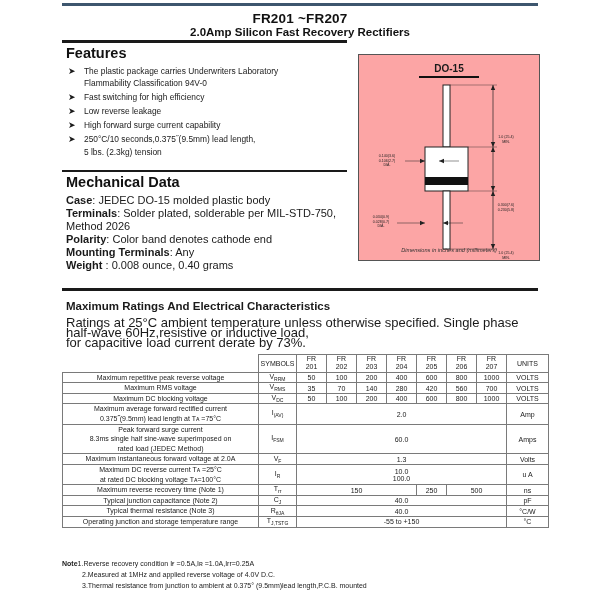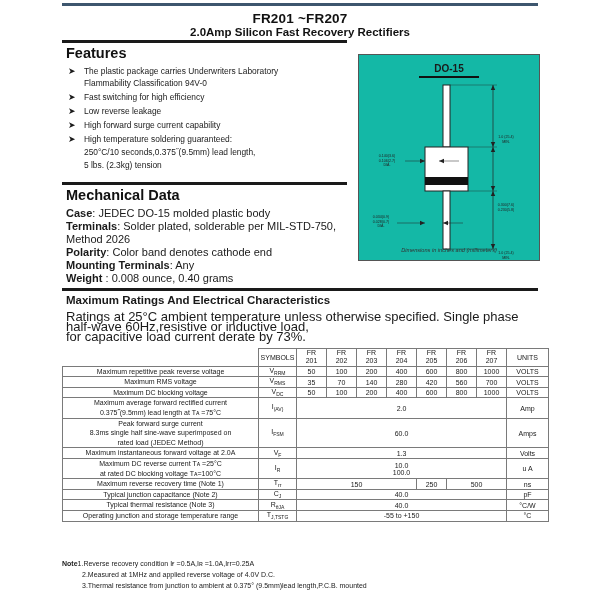--- a/index.html
+++ b/index.html
@@ -94,21 +94,21 @@
     margin-left: 4px;
   }
   .mech-row b { font-weight: bold; }
 
   
   .pkg-box {
     position: absolute;
     left: 358px; top: 54px;
     width: 180px; height: 205px;
     border: 1px solid #555;
-    background: #14b8a6;
+    background: #fca5a5;
   }
   .pkg-title {
     position: absolute;
     left: 0; top: 8px;
     width: 180px;
     text-align: center;
     font-size: 10px;
     font-weight: bold;
   }
   .pkg-title-underline {
@@ -137,21 +137,21 @@
 
   
   .rat-wrap {
     position: absolute;
     left: 62px; top: 288px;
     width: 476px;
   }
   .rat-head {
     font-size: 11.5px;
     font-weight: bold;
-    margin: 3px 0 6px 4px;
+    margin: 9px 0 6px 4px;
   }
   .rat-note {
     font-size: 13px;
     line-height: 10px;
     margin: 0 0 6px 4px;
   }
 
   table.ratings {
     border-collapse: collapse;
     width: 476px;
@@ -235,21 +235,20 @@
       <li class="feat-item">
         <span class="arrow">➤</span>
         <span>Low reverse leakage</span>
       </li>
       <li class="feat-item">
         <span class="arrow">➤</span>
         <span>High forward surge current capability</span>
       </li>
       <li class="feat-item">
         <span class="arrow">➤</span>
-        <span>High temperature soldering guaranteed:</span>
         <span class="feat-line2">250°C/10 seconds,0.375˝(9.5mm) lead length,</span>
         <span class="feat-line2">5 lbs. (2.3kg) tension</span>
       </li>
     </ul>
 
     <div class="mech-wrap">
       <div class="sec-rule"></div>
       <div class="sec-head">Mechanical  Data</div>
       <div class="mech-row">
         <b>Case</b><span>: JEDEC DO-15 molded plastic body</span>

